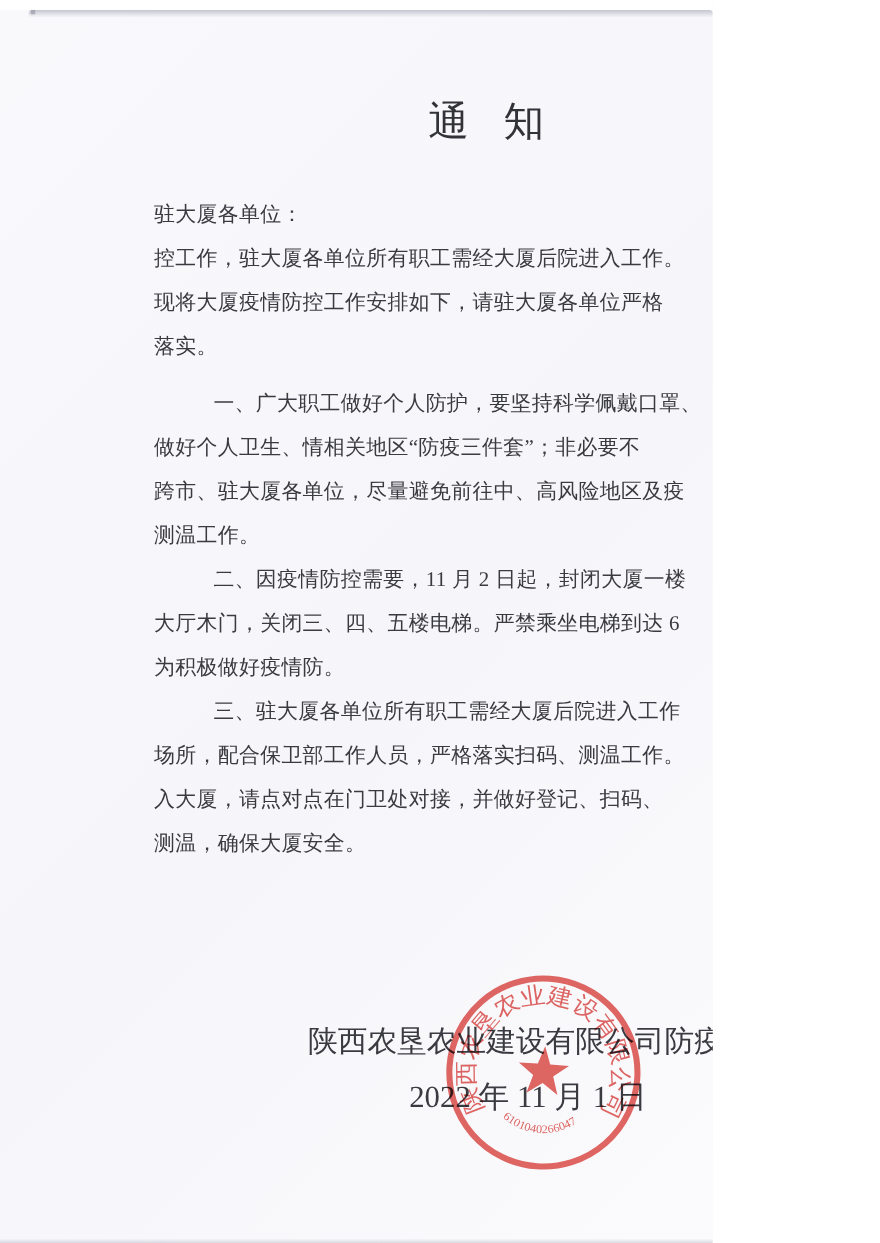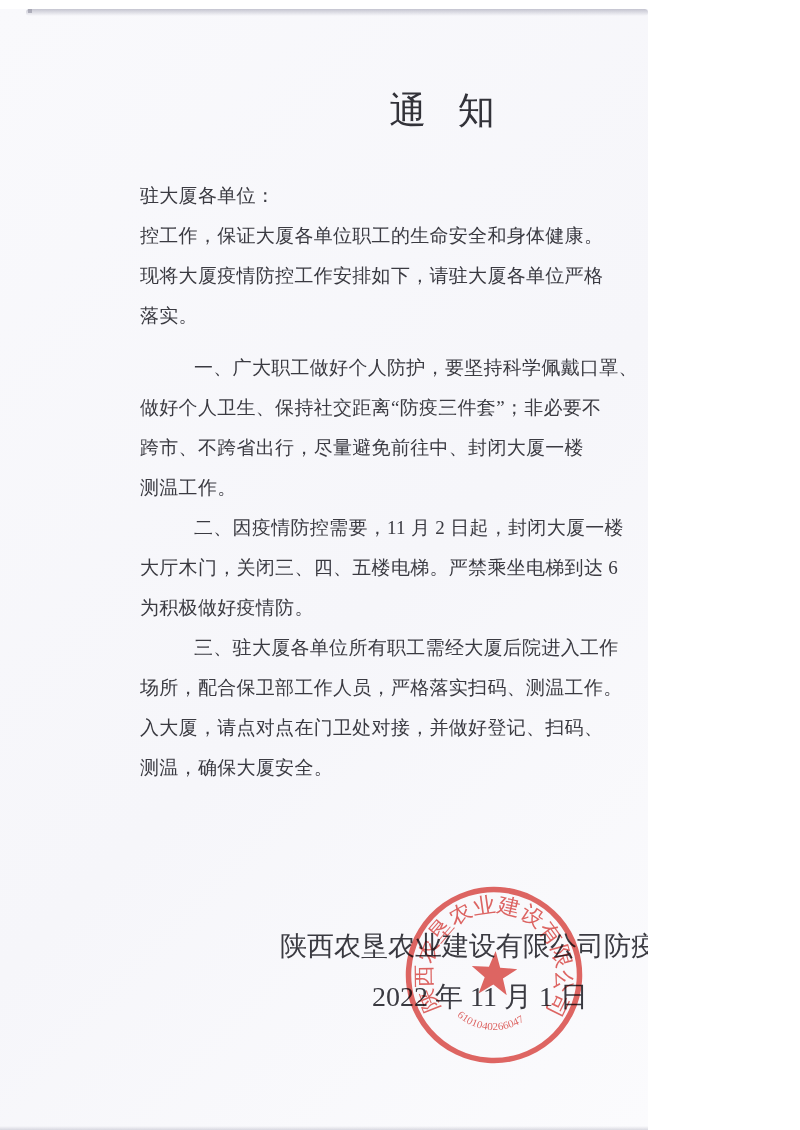--- a/index.html
+++ b/index.html
@@ -96,29 +96,29 @@
   <div class="scan-shadow-top"></div>
   <div class="scan-artifact-dot"></div>
   <div class="scan-shadow-bottom"></div>
 
   <h1 class="title">通知</h1>
 
   <div class="body-text">
     <div class="line">驻大厦各单位：</div>
 
     <div class="para">
-      <div class="line">控工作，保证大厦各单位职工的生命安全和身体健康。</div>
+      <div class="line">控工作，驻大厦各单位所有职工需经大厦后院进入工作。</div>
       <div class="line">现将大厦疫情防控工作安排如下，请驻大厦各单位严格</div>
       <div class="line">落实。</div>
     </div>
 
     <div class="para para-gap">
       <div class="line indent">一、广大职工做好个人防护，要坚持科学佩戴口罩、</div>
-      <div class="line">做好个人卫生、保持社交距离“防疫三件套”；非必要不</div>
-      <div class="line">跨市、不跨省出行，尽量避免前往中、封闭大厦一楼</div>
+      <div class="line">做好个人卫生、情相关地区“防疫三件套”；非必要不</div>
+      <div class="line">跨市、驻大厦各单位，尽量避免前往中、高风险地区及疫</div>
       <div class="line">测温工作。</div>
     </div>
 
     <div class="para">
       <div class="line indent">二、因疫情防控需要，11 月 2 日起，封闭大厦一楼</div>
       <div class="line">大厅木门，关闭三、四、五楼电梯。严禁乘坐电梯到达 6</div>
       <div class="line">为积极做好疫情防。</div>
     </div>
 
     <div class="para">

